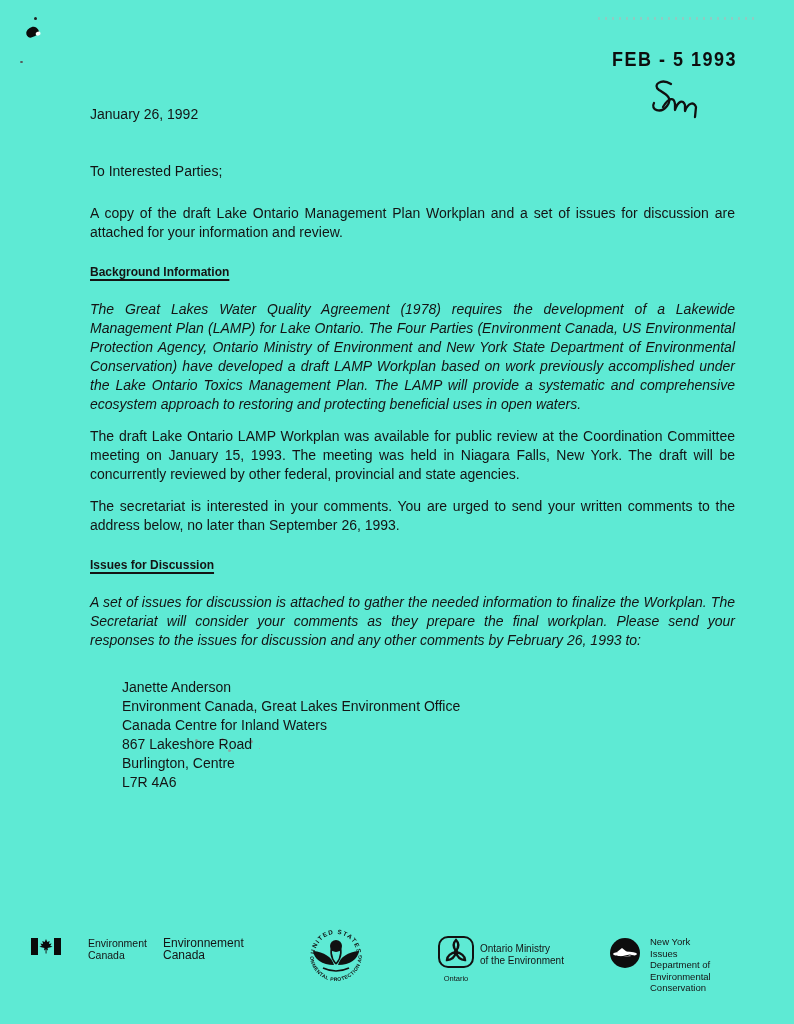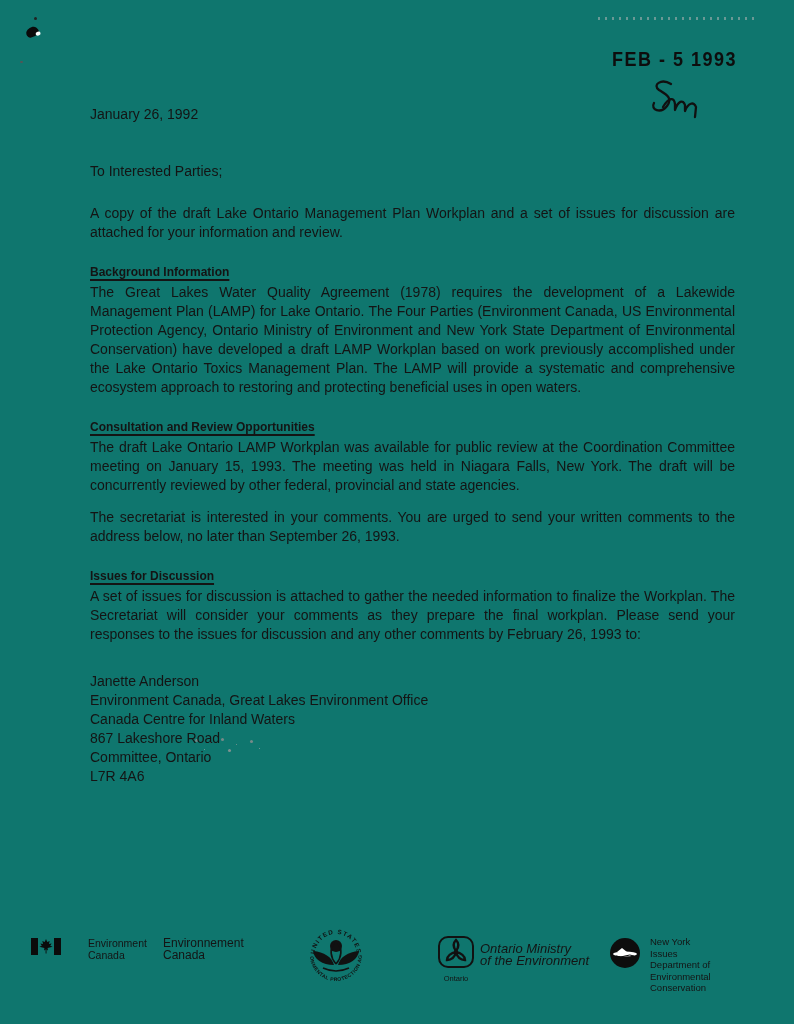--- a/index.html
+++ b/index.html
@@ -1,18 +1,18 @@
 <!DOCTYPE html>
 <html><head>
 <meta charset="utf-8">
 <style>
   html,body { margin:0; padding:0; background:#e8e8e8; }
   .page {
     position:relative; width:794px; height:1024px; margin:0 auto;
-    background:#0f766e; overflow:hidden;
+    background:#5eead4; overflow:hidden;
     font-family:"Liberation Sans", sans-serif; color:#141414;
   }
 
   
   .scan-dotline {
     position:absolute; left:598px; top:17px; width:158px; height:3px;
     background:repeating-linear-gradient(90deg,#b5b5b5 0 2px, transparent 2px 7px);
     opacity:.55;
   }
   .ink-blot {
@@ -47,33 +47,33 @@
   
   .content { position:absolute; left:90px; top:105px; width:645px; font-size:14px; line-height:19px; }
   .date { margin:0; }
   .salutation { margin:38px 0 0 0; }
   .para { margin:23px 0 0 0; text-align:justify; }
   .para + .para { margin-top:13px; }
   .sec-heading {
     margin:21px 0 0 0; font-size:12px; font-weight:700;
     text-decoration:underline; text-underline-offset:3px; text-decoration-thickness:1.5px;
   }
-  .sec-heading + .para { margin-top:1px; }
-  .address { margin-top:28px; }
+  .sec-heading + .para { margin-top:18px;font-style:italic; }
+  .address { margin-top:28px;margin-left:32px; }
   .address div { line-height:19px; }
 
   
   .footer { position:absolute; left:0; top:918px; width:713px; height:106px; }
   .flag { position:absolute; left:31px; top:20px; }
   .wordmark-en { position:absolute; left:88px; top:19px; font-size:10.5px; line-height:12px; }
   .wordmark-fr { position:absolute; left:163px; top:19px; font-size:12px; line-height:12px; }
   .epa-seal { position:absolute; left:303px; top:4px; }
   .ont-logo { position:absolute; left:436px; top:17px; width:40px; text-align:center; }
   .ont-caption { font-size:7.5px; margin-top:1px; }
-  .ont-text { position:absolute; left:480px; top:25px; font-size:13px; line-height:11.5px;font-style:italic; }
+  .ont-text { position:absolute; left:480px; top:25px; font-size:10px; line-height:11.5px; }
   .nys-logo { position:absolute; left:608px; top:18px; }
   .nys-text { position:absolute; left:650px; top:18px; font-size:9.5px; line-height:11.5px; }
 </style>
 </head>
 <body>
 
 <div class="page">
 
   <div class="scan-dotline"></div>
   <div class="ink-blot"></div>
@@ -92,33 +92,32 @@
 
   <div class="content">
     <p class="date">January 26, 1992</p>
     <p class="salutation">To Interested Parties;</p>
 
     <p class="para">A copy of the draft Lake Ontario Management Plan Workplan and a set of issues for discussion are attached for your information and review.</p>
 
     <h3 class="sec-heading">Background Information</h3>
     <p class="para">The Great Lakes Water Quality Agreement (1978) requires the development of a Lakewide Management Plan (LAMP) for Lake Ontario.  The Four Parties (Environment Canada, US Environmental Protection Agency, Ontario Ministry of Environment and New York State Department of Environmental Conservation) have developed a draft LAMP Workplan based on work previously accomplished under the Lake Ontario Toxics Management Plan.  The LAMP will provide a systematic and comprehensive ecosystem approach to restoring and protecting beneficial uses in open waters.</p>
 
-    <h3 class="sec-heading">Consultation and Review Opportunities</h3>
     <p class="para">The draft Lake Ontario LAMP Workplan was available for public review at the Coordination Committee meeting on January 15, 1993.  The meeting was held in Niagara Falls, New York. The draft will be concurrently reviewed by other federal, provincial and state agencies.</p>
     <p class="para">The secretariat is interested in your comments.  You are urged to send your written comments to the address below, no later than September 26, 1993.</p>
 
     <h3 class="sec-heading">Issues for Discussion</h3>
     <p class="para">A set of issues for discussion is attached to gather the needed information to finalize the Workplan.  The Secretariat will consider your comments as they prepare the final workplan.  Please send your responses to the issues for discussion and any other comments by February 26, 1993 to:</p>
 
     <div class="address">
       <div>Janette Anderson</div>
       <div>Environment Canada, Great Lakes Environment Office</div>
       <div>Canada Centre for Inland Waters</div>
       <div>867 Lakeshore Road</div>
-      <div>Committee, Ontario</div>
+      <div>Burlington, Centre</div>
       <div>L7R 4A6</div>
     </div>
   </div>
 
   <div class="footer">
 
     <svg class="flag" width="30" height="17" viewBox="0 0 30 17">
       <rect x="0" y="0" width="7" height="17" fill="#0b0b0b"></rect>
       <rect x="23" y="0" width="7" height="17" fill="#0b0b0b"></rect>
       <path fill="#0b0b0b" d="M15 1 L16.3 4 L18.7 3.1 L17.9 5.9 L20.6 5.4 L19.2 7.8 L21.6 8.8 L16.6 9.9 L17 12.6 L15 11.2 L13 12.6 L13.4 9.9 L8.4 8.8 L10.8 7.8 L9.4 5.4 L12.1 5.9 L11.3 3.1 L13.7 4 Z"></path>

